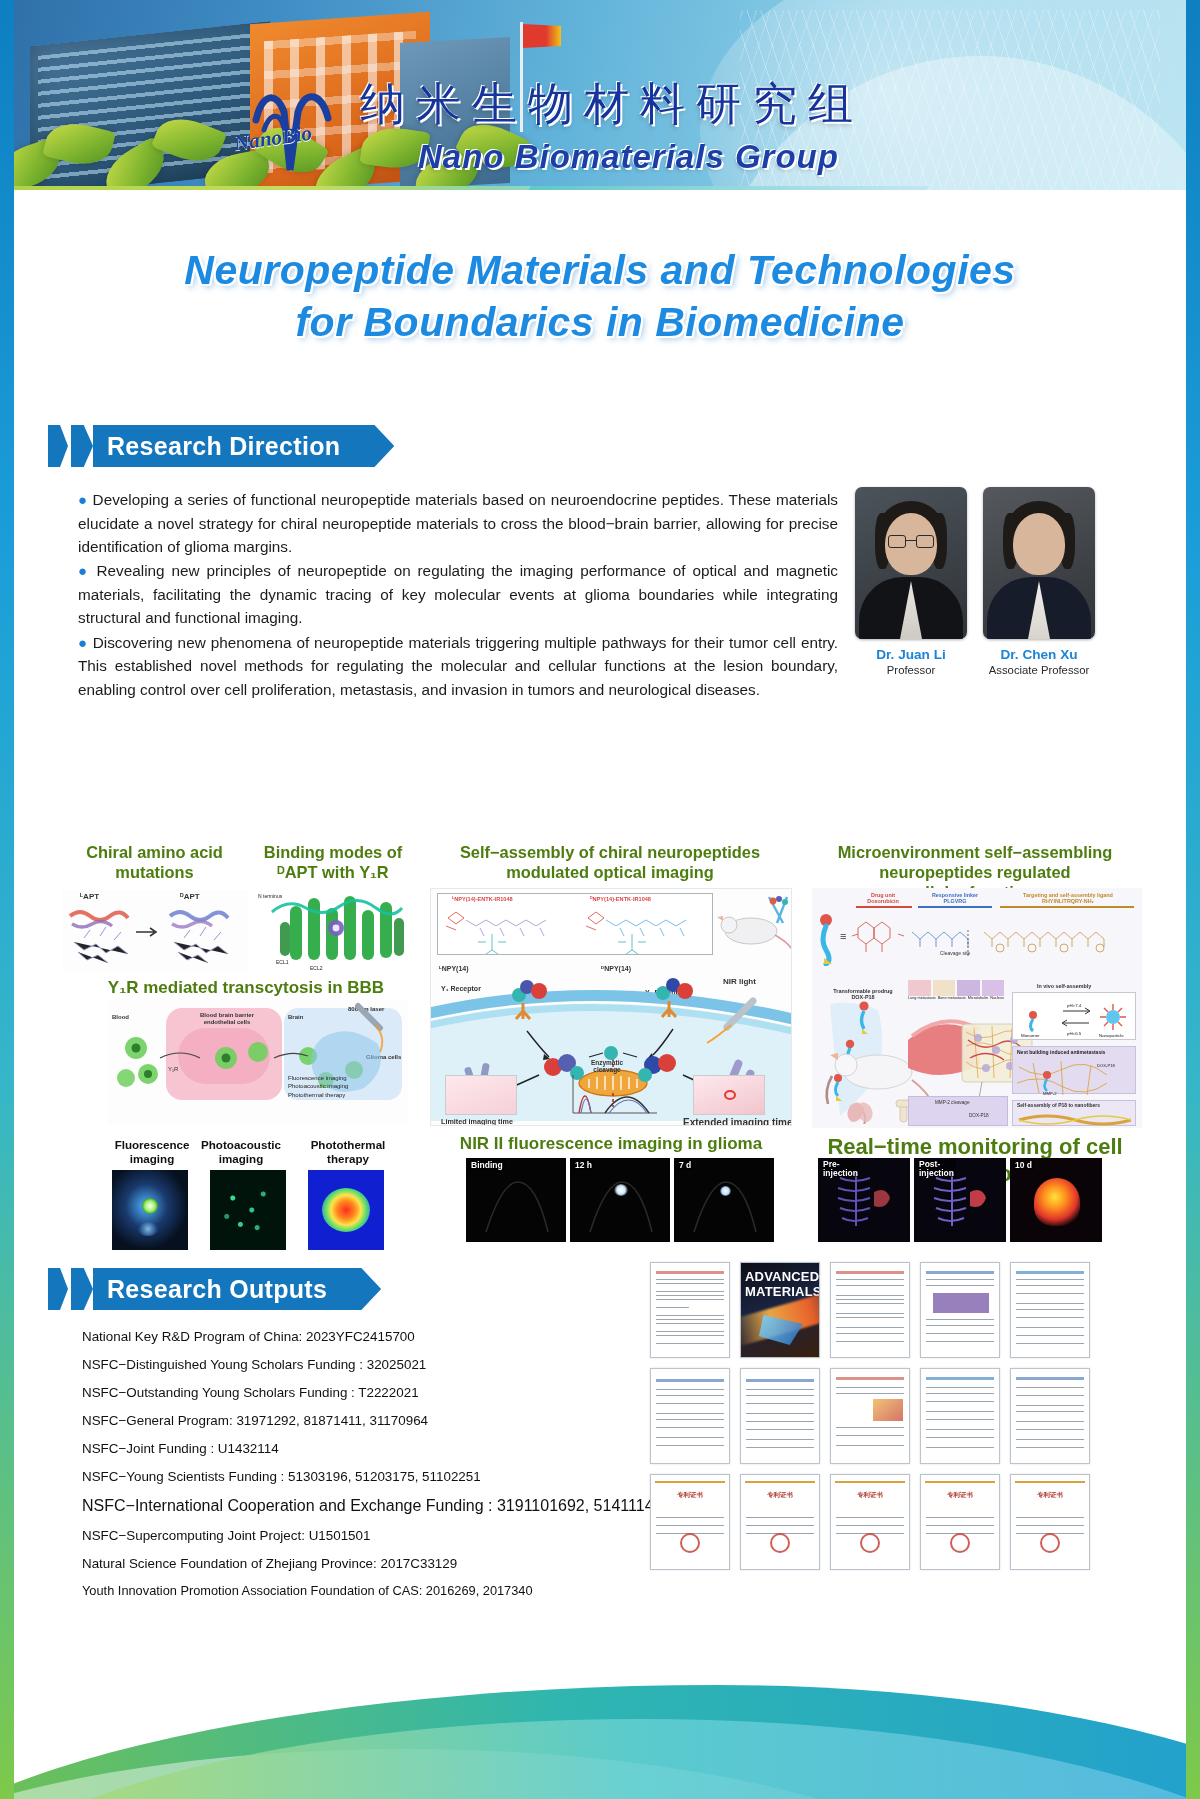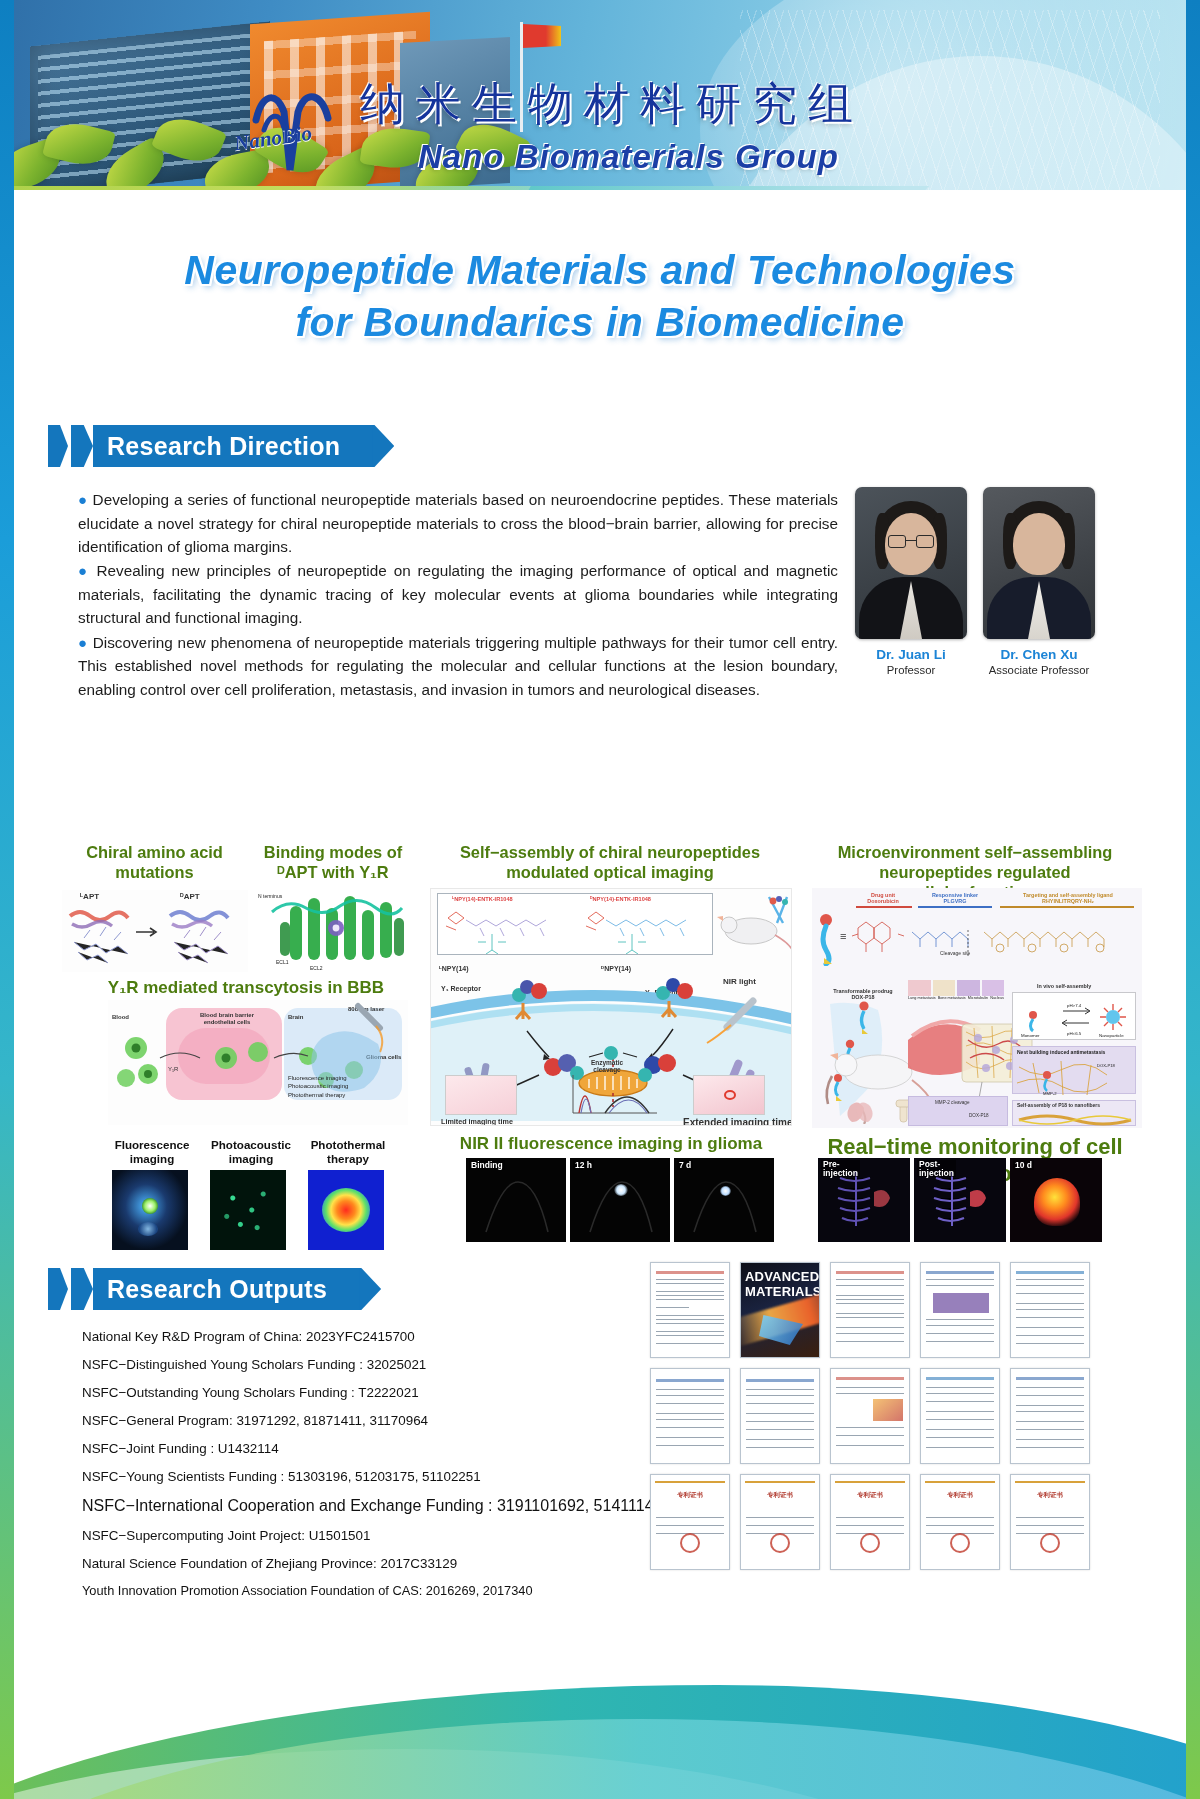--- a/index.html
+++ b/index.html
@@ -539,21 +539,21 @@
       <div>Fluorescence imaging</div>
       <div>Photoacoustic imaging</div>
       <div>Photothermal therapy</div>
     </div>
   </div>
 
   <div class="cap-under" style="left:106px; top:1138px; width:92px;">
     <div>Fluorescence</div>
     <div>imaging</div>
   </div>
-  <div class="cap-under" style="left:201px; top:1138px; width:100px;">
+  <div class="cap-under" style="left:191px; top:1138px; width:100px;">
     <div>Photoacoustic</div>
     <div>imaging</div>
   </div>
   <div class="cap-under" style="left:300px; top:1138px; width:96px;">
     <div>Photothermal</div>
     <div>therapy</div>
   </div>
 
   <div class="imgcell" style="left:112px; top:1170px; width:76px; height:80px;">
     <div style="position:absolute;inset:0;background:radial-gradient(ellipse at 45% 45%, #4db5ff 0%, #1a3a6e 35%, #06101f 70%);"></div>

